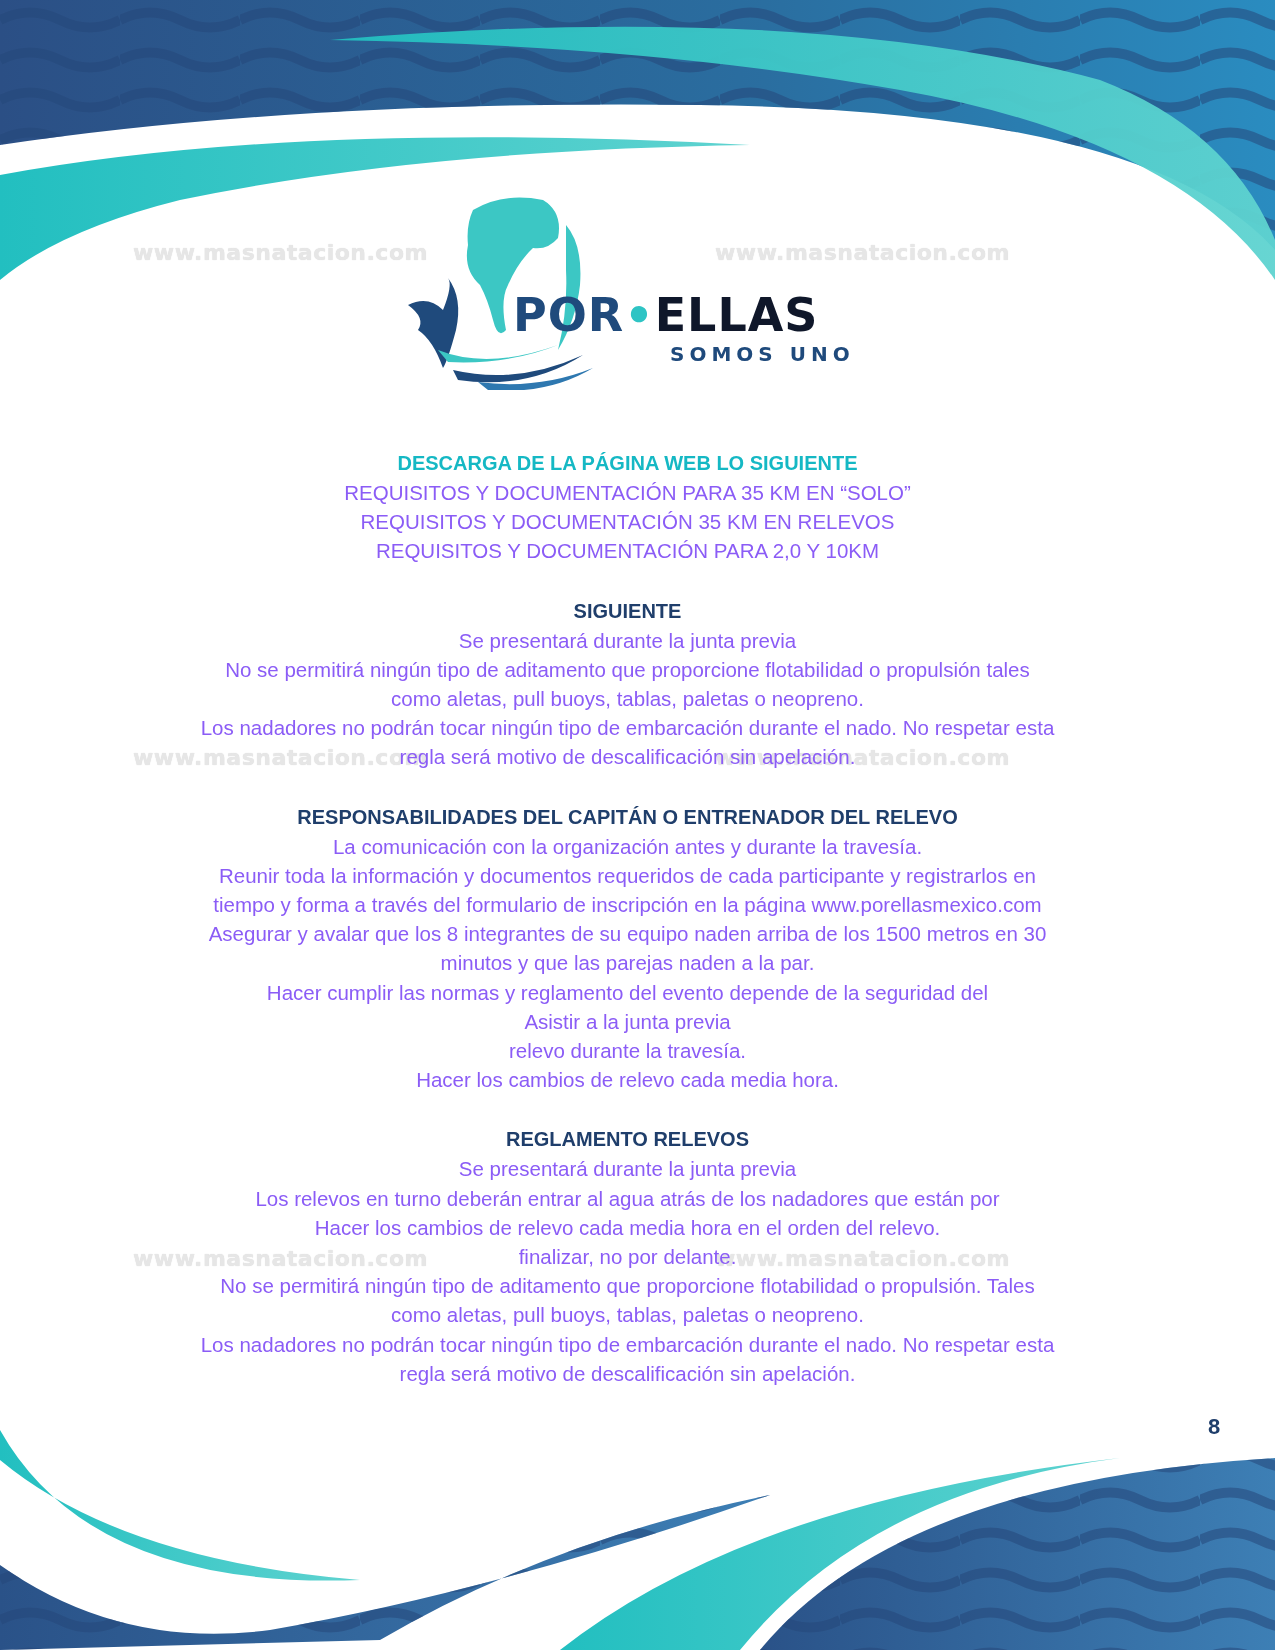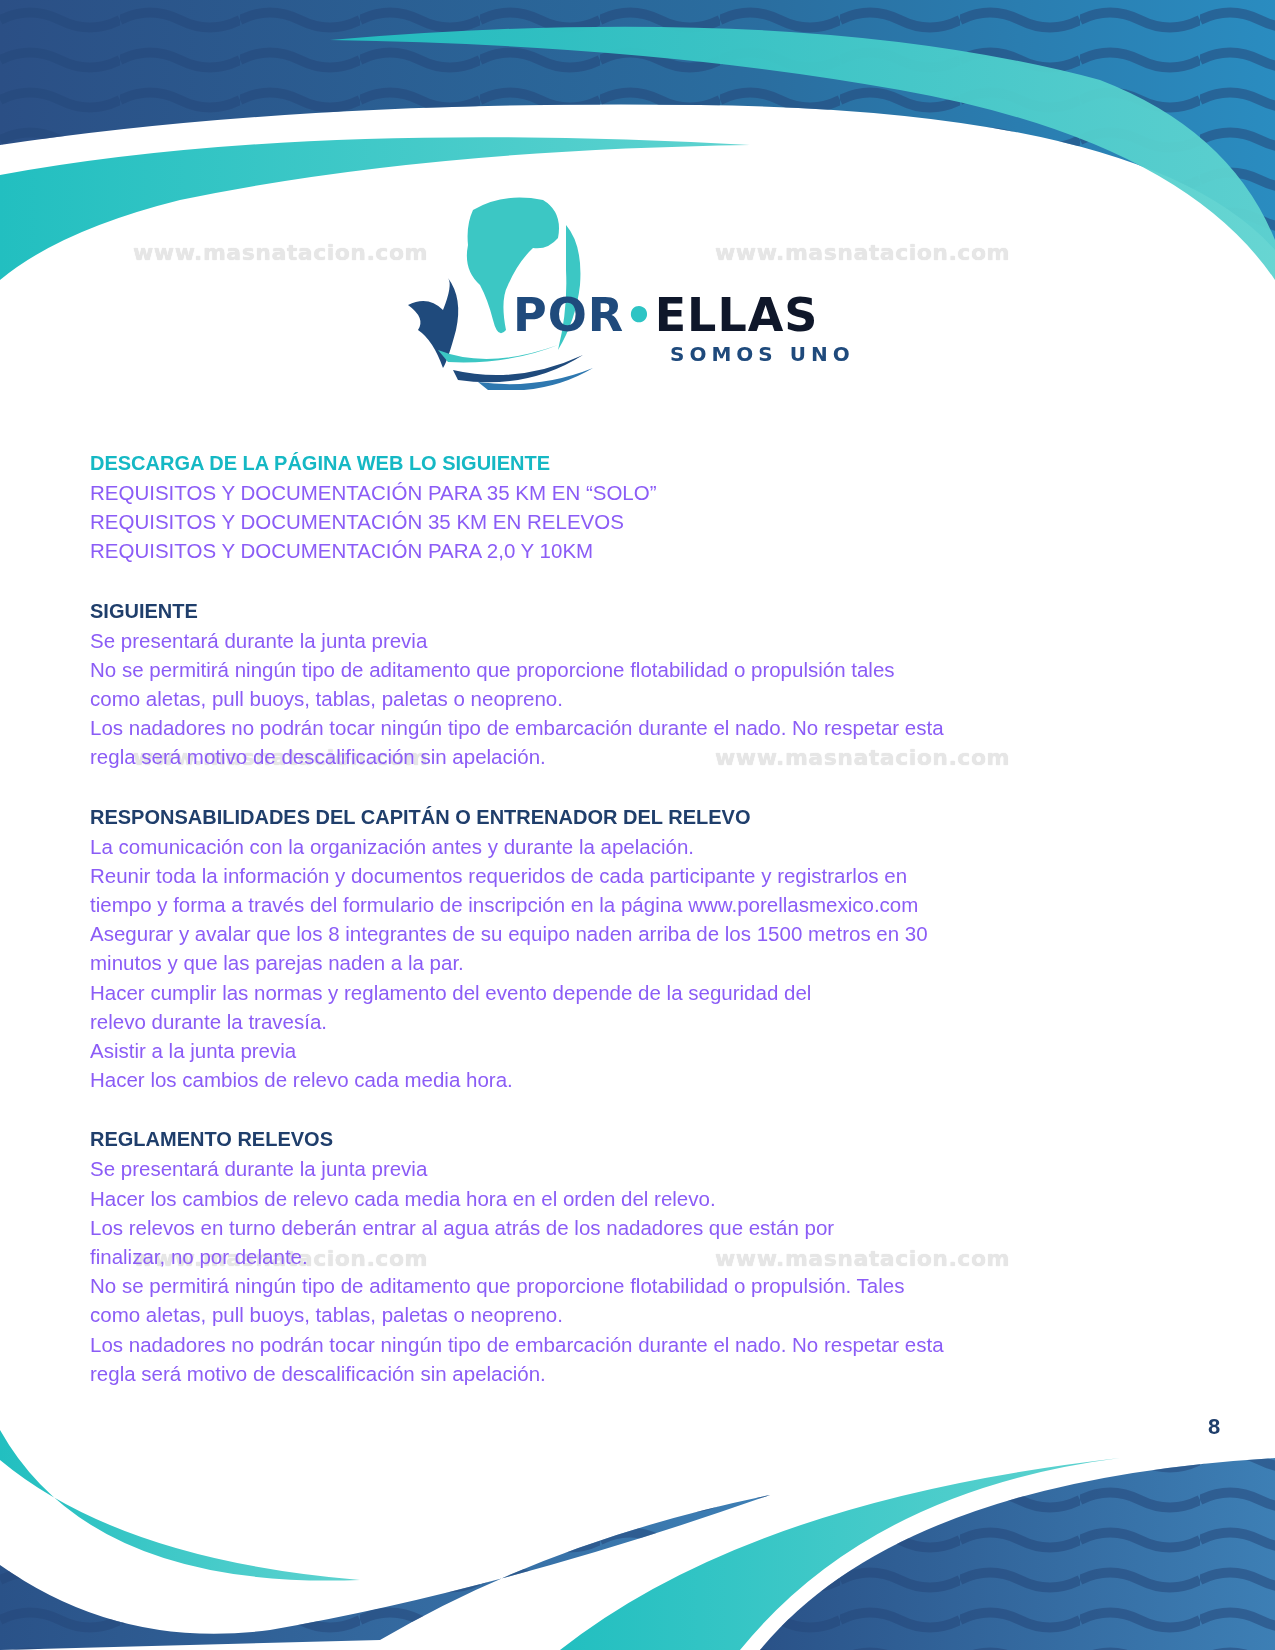--- a/index.html
+++ b/index.html
@@ -20,22 +20,22 @@
       position: absolute; left: 105px; top: 98px; font-family: "DejaVu Sans", sans-serif;
       font-weight: bold; font-size: 46px; color: #1f4a7c; letter-spacing: 1px;
     }
     .logo-text-dot { color: #2ec4c4; }
     .logo-text-ellas { color: #0f172a; }
     .logo-sub {
       position: absolute; left: 262px; top: 152px; font-family: "DejaVu Sans", sans-serif;
       font-weight: bold; font-size: 20px; color: #1f4a7c; letter-spacing: 5px;
     }
     .content {
-      position: absolute; left: 90px; top: 448px; width: 1095px; z-index: 2;
-      color: #1f3e6b;
+      position: absolute; left: 80px; top: 448px; width: 1095px; z-index: 2;
+      text-align: center; color: #1f3e6b;
     }
     .section { margin-bottom: 30px; }
     .h-teal { color: #15b8c4; font-weight: bold; font-size: 20px; line-height: 30px; }
     .h-navy { color: #1f3e6b; font-weight: bold; font-size: 20px; line-height: 30px; }
     .line { font-size: 20.5px; line-height: 29.2px; font-weight: normal; color: #8b5cf6; }
     .page-num {
       position: absolute; left: 1208px; top: 1414px; font-size: 22px; font-weight: bold;
       color: #1f3e6b; z-index: 2;
     }
   </style>
@@ -116,36 +116,36 @@
     <div class="h-navy">SIGUIENTE</div>
     <div class="line">Se presentará durante la junta previa</div>
     <div class="line">No se permitirá ningún tipo de aditamento que proporcione flotabilidad o propulsión tales</div>
     <div class="line">como aletas, pull buoys, tablas, paletas o neopreno.</div>
     <div class="line">Los nadadores no podrán tocar ningún tipo de embarcación durante el nado. No respetar esta</div>
     <div class="line">regla será motivo de descalificación sin apelación.</div>
   </div>
 
   <div class="section">
     <div class="h-navy">RESPONSABILIDADES DEL CAPITÁN O ENTRENADOR DEL RELEVO</div>
-    <div class="line">La comunicación con la organización antes y durante la apelación.</div>
+    <div class="line">La comunicación con la organización antes y durante la travesía.</div>
     <div class="line">Reunir toda la información y documentos requeridos de cada participante y registrarlos en</div>
     <div class="line">tiempo y forma a través del formulario de inscripción en la página www.porellasmexico.com</div>
     <div class="line">Asegurar y avalar que los 8 integrantes de su equipo naden arriba de los 1500 metros en 30</div>
     <div class="line">minutos y que las parejas naden a la par.</div>
     <div class="line">Hacer cumplir las normas y reglamento del evento depende de la seguridad del</div>
+    <div class="line">Asistir a la junta previa</div>
     <div class="line">relevo durante la travesía.</div>
-    <div class="line">Asistir a la junta previa</div>
     <div class="line">Hacer los cambios de relevo cada media hora.</div>
   </div>
 
   <div class="section">
     <div class="h-navy">REGLAMENTO RELEVOS</div>
     <div class="line">Se presentará durante la junta previa</div>
+    <div class="line">Los relevos en turno deberán entrar al agua atrás de los nadadores que están por</div>
     <div class="line">Hacer los cambios de relevo cada media hora en el orden del relevo.</div>
-    <div class="line">Los relevos en turno deberán entrar al agua atrás de los nadadores que están por</div>
     <div class="line">finalizar, no por delante.</div>
     <div class="line">No se permitirá ningún tipo de aditamento que proporcione flotabilidad o propulsión. Tales</div>
     <div class="line">como aletas, pull buoys, tablas, paletas o neopreno.</div>
     <div class="line">Los nadadores no podrán tocar ningún tipo de embarcación durante el nado. No respetar esta</div>
     <div class="line">regla será motivo de descalificación sin apelación.</div>
   </div>
 </div>
 
 <div class="page-num">8</div>
 

